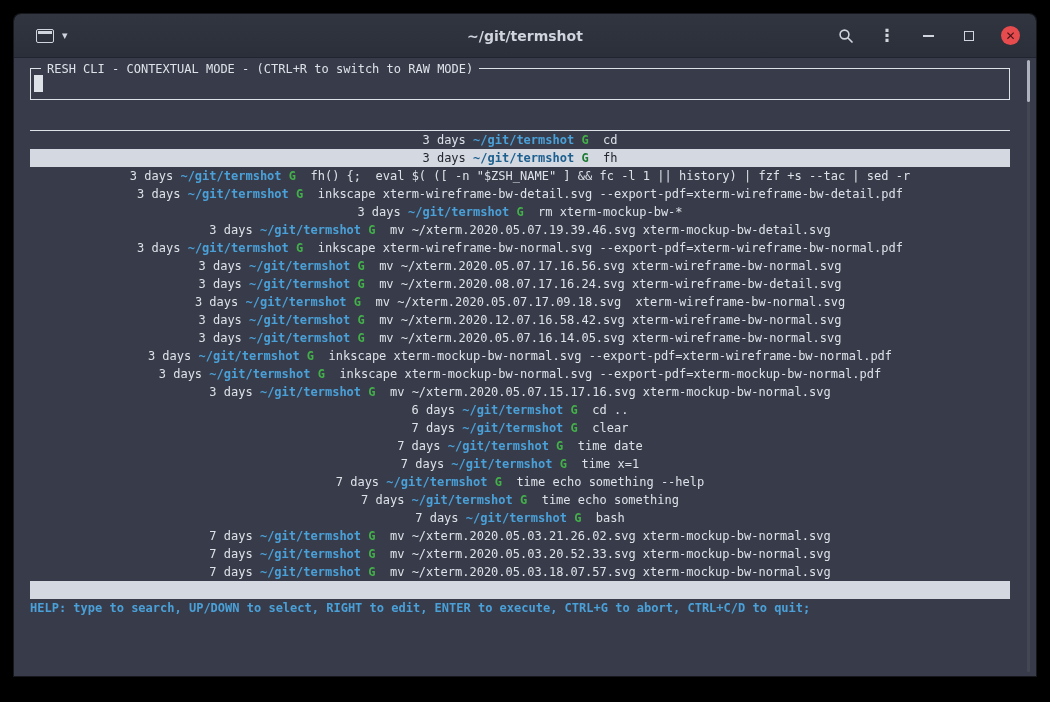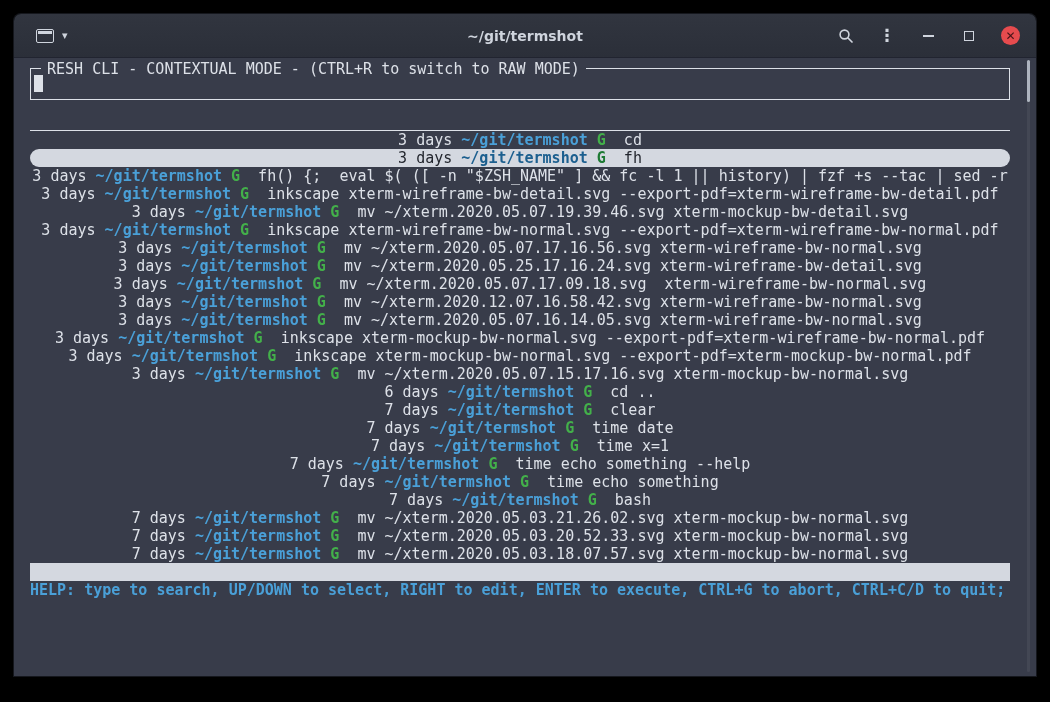--- a/index.html
+++ b/index.html
@@ -24,36 +24,36 @@
   .kebab { font-size:17px; font-weight:bold; line-height:1; }
   .min-bar { width:11px; height:2px; background:currentColor; display:inline-block; }
   .restore-sq { width:10px; height:10px; border:1.5px solid currentColor; display:inline-block; }
   .close { width:19px; height:19px; border-radius:50%; background:var(--close_red);
            color:#451317; font-size:12px; font-weight:bold; display:flex; align-items:center;
            justify-content:center; line-height:1; }
 
   
   .terminal { position:relative; height:618px; background:var(--term_bg);
               padding:10px 26px 0 16px; overflow:hidden;
-              font-family:"DejaVu Sans Mono", monospace; font-size:15px; line-height:18px;
+              font-family:"DejaVu Sans Mono", monospace; font-size:12px; line-height:18px;
               color:var(--fg); }
 
   .frame { position:relative; height:32px; border:1px solid var(--fg); margin-bottom:12px; }
   .frame-title { position:absolute; top:-9px; left:10px; background:var(--term_bg);
                  padding:0 6px; white-space:pre; }
   .cursor { position:absolute; left:3px; top:6px; width:9px; height:17px; background:var(--fg); }
 
   .hdr { height:19px; border-bottom:1px solid var(--fg); white-space:pre; overflow:hidden; }
   .h-time  { margin-left:2ch; }
 
   .rows { }
   .row { height:18px; white-space:pre; overflow:hidden;text-align:center; }
   .c-dir  { color:var(--blue);  font-weight:bold; }
   .c-flag { color:var(--green); font-weight:bold; }
-  .row.selected { background:var(--sel_bg); color:var(--sel_fg);border-radius:9px; }
+  .row.selected { background:var(--sel_bg); color:var(--sel_fg); }
   .row.selected .c-dir  { color:var(--sel_blue); }
   .row.selected .c-flag { color:var(--sel_green); }
 
   .statusbar { height:18px; background:var(--sel_bg); color:var(--sel_fg); white-space:pre; overflow:hidden; }
 
   .help { height:18px; color:var(--blue); white-space:pre; overflow:hidden;font-weight:bold; }
 
   .scroll-track { position:absolute; right:6px; top:2px; bottom:4px; width:3px;
                   background:rgba(255,255,255,0.06); border-radius:2px; }
   .scroll-thumb { position:absolute; left:0; top:0; width:3px; height:42px;
@@ -105,24 +105,25 @@
       
       
       
     </div>
 
     <div class="rows">
         <div class="row"><span class="c-time">3 days </span><span class="c-dir">~/git/termshot </span><span class="c-flag">G  </span><span class="c-cmd">cd</span></div>
         <div class="row selected"><span class="c-time">3 days </span><span class="c-dir">~/git/termshot </span><span class="c-flag">G  </span><span class="c-cmd">fh</span></div>
         <div class="row"><span class="c-time">3 days </span><span class="c-dir">~/git/termshot </span><span class="c-flag">G  </span><span class="c-cmd">fh() {;  eval $( ([ -n "$ZSH_NAME" ] &amp;&amp; fc -l 1 || history) | fzf +s --tac | sed -r</span></div>
         <div class="row"><span class="c-time">3 days </span><span class="c-dir">~/git/termshot </span><span class="c-flag">G  </span><span class="c-cmd">inkscape xterm-wireframe-bw-detail.svg --export-pdf=xterm-wireframe-bw-detail.pdf</span></div>
+        <div class="row"><span class="c-time">3 days </span><span class="c-dir">~/git/termshot </span><span class="c-flag">G  </span><span class="c-cmd">rm xterm-mockup-bw-*</span></div>
         <div class="row"><span class="c-time">3 days </span><span class="c-dir">~/git/termshot </span><span class="c-flag">G  </span><span class="c-cmd">mv ~/xterm.2020.05.07.19.39.46.svg xterm-mockup-bw-detail.svg</span></div>
         <div class="row"><span class="c-time">3 days </span><span class="c-dir">~/git/termshot </span><span class="c-flag">G  </span><span class="c-cmd">inkscape xterm-wireframe-bw-normal.svg --export-pdf=xterm-wireframe-bw-normal.pdf</span></div>
         <div class="row"><span class="c-time">3 days </span><span class="c-dir">~/git/termshot </span><span class="c-flag">G  </span><span class="c-cmd">mv ~/xterm.2020.05.07.17.16.56.svg xterm-wireframe-bw-normal.svg</span></div>
-        <div class="row"><span class="c-time">3 days </span><span class="c-dir">~/git/termshot </span><span class="c-flag">G  </span><span class="c-cmd">mv ~/xterm.2020.05.25.17.16.24.svg xterm-wireframe-bw-detail.svg</span></div>
+        <div class="row"><span class="c-time">3 days </span><span class="c-dir">~/git/termshot </span><span class="c-flag">G  </span><span class="c-cmd">mv ~/xterm.2020.08.07.17.16.24.svg xterm-wireframe-bw-detail.svg</span></div>
         <div class="row"><span class="c-time">3 days </span><span class="c-dir">~/git/termshot </span><span class="c-flag">G  </span><span class="c-cmd">mv ~/xterm.2020.05.07.17.09.18.svg  xterm-wireframe-bw-normal.svg</span></div>
         <div class="row"><span class="c-time">3 days </span><span class="c-dir">~/git/termshot </span><span class="c-flag">G  </span><span class="c-cmd">mv ~/xterm.2020.12.07.16.58.42.svg xterm-wireframe-bw-normal.svg</span></div>
         <div class="row"><span class="c-time">3 days </span><span class="c-dir">~/git/termshot </span><span class="c-flag">G  </span><span class="c-cmd">mv ~/xterm.2020.05.07.16.14.05.svg xterm-wireframe-bw-normal.svg</span></div>
         <div class="row"><span class="c-time">3 days </span><span class="c-dir">~/git/termshot </span><span class="c-flag">G  </span><span class="c-cmd">inkscape xterm-mockup-bw-normal.svg --export-pdf=xterm-wireframe-bw-normal.pdf</span></div>
         <div class="row"><span class="c-time">3 days </span><span class="c-dir">~/git/termshot </span><span class="c-flag">G  </span><span class="c-cmd">inkscape xterm-mockup-bw-normal.svg --export-pdf=xterm-mockup-bw-normal.pdf</span></div>
         <div class="row"><span class="c-time">3 days </span><span class="c-dir">~/git/termshot </span><span class="c-flag">G  </span><span class="c-cmd">mv ~/xterm.2020.05.07.15.17.16.svg xterm-mockup-bw-normal.svg</span></div>
         <div class="row"><span class="c-time">6 days </span><span class="c-dir">~/git/termshot </span><span class="c-flag">G  </span><span class="c-cmd">cd ..</span></div>
         <div class="row"><span class="c-time">7 days </span><span class="c-dir">~/git/termshot </span><span class="c-flag">G  </span><span class="c-cmd">clear</span></div>
         <div class="row"><span class="c-time">7 days </span><span class="c-dir">~/git/termshot </span><span class="c-flag">G  </span><span class="c-cmd">time date</span></div>
         <div class="row"><span class="c-time">7 days </span><span class="c-dir">~/git/termshot </span><span class="c-flag">G  </span><span class="c-cmd">time x=1</span></div>

